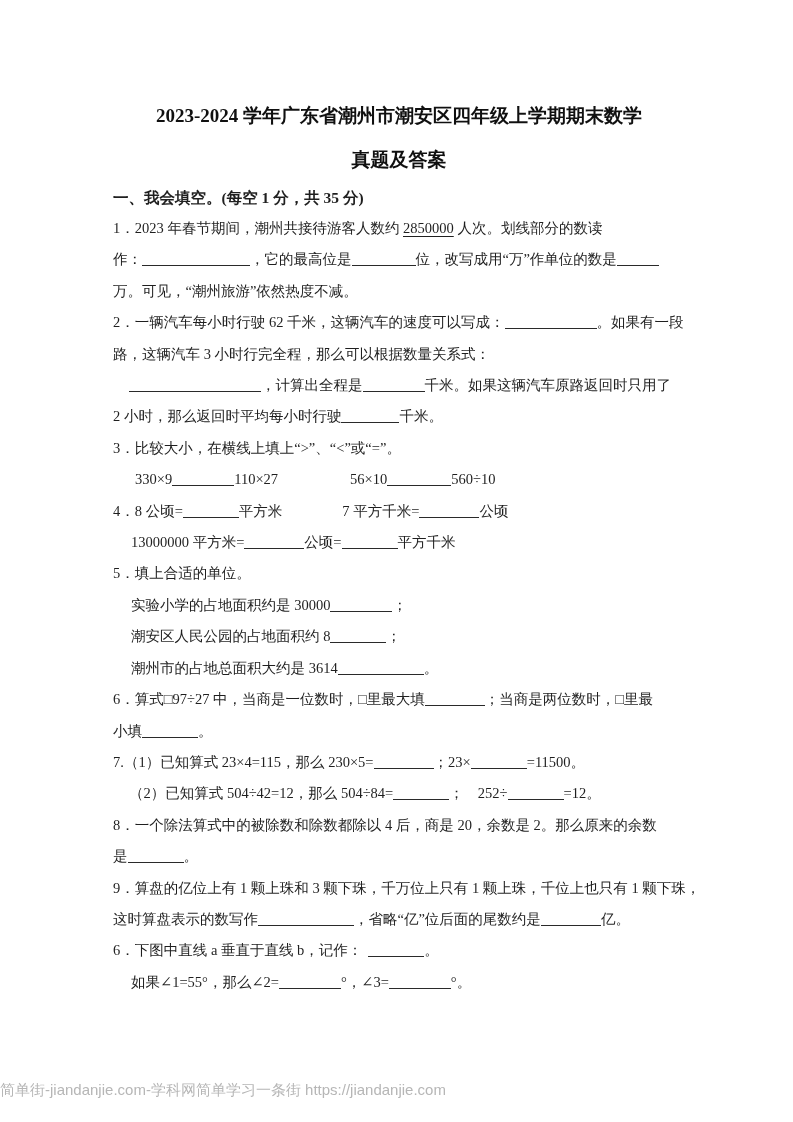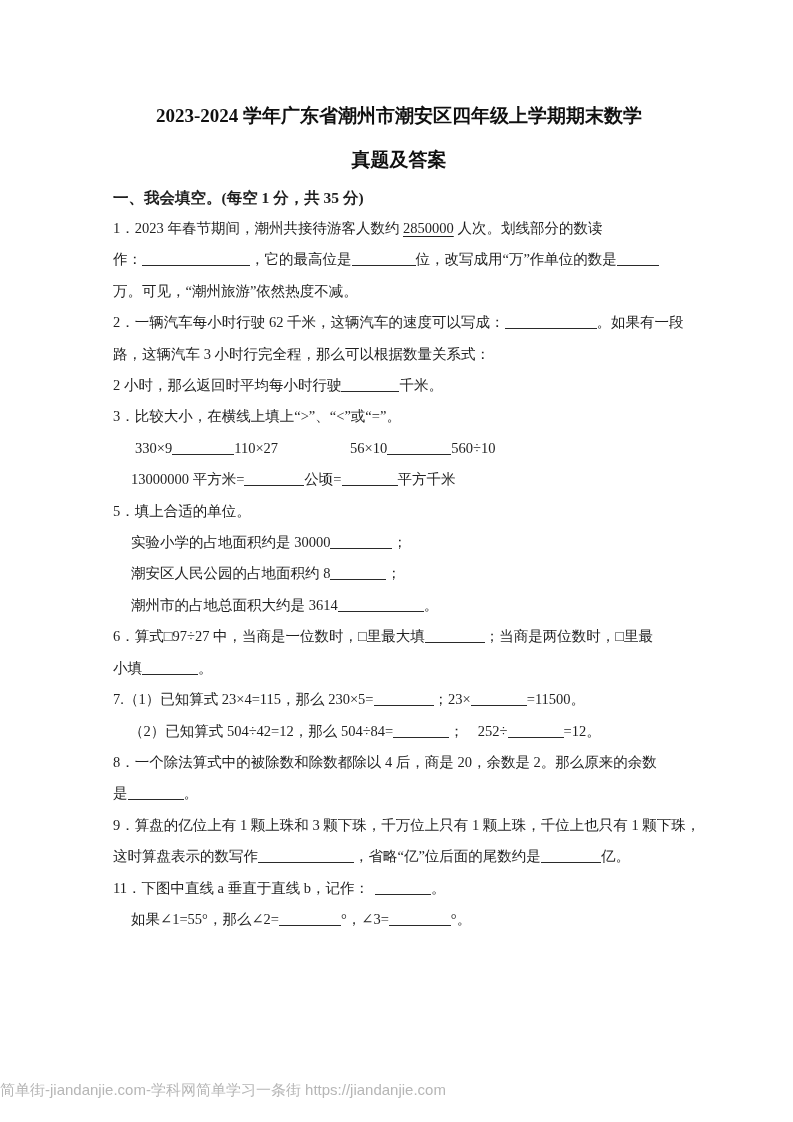--- a/index.html
+++ b/index.html
@@ -67,34 +67,36 @@
       <div class="title-line">2023-2024 学年广东省潮州市潮安区四年级上学期期末数学</div>
       <div class="title-line">真题及答案</div>
     </div>
     <div class="section-heading">一、我会填空。(每空 1 分，共 35 分)</div>
     <div class="questions">
         <div class="line"><span>1．2023 年春节期间，潮州共接待游客人数约 </span><span class="uline">2850000</span><span> 人次。划线部分的数读</span></div>
         <div class="line"><span>作：</span><span class="blank" style="width: 108px;"></span><span>，它的最高位是</span><span class="blank" style="width: 64px;"></span><span>位，改写成用“万”作单位的数是</span><span class="blank" style="width: 42px;"></span></div>
         <div class="line"><span>万。可见，“潮州旅游”依然热度不减。</span></div>
         <div class="line"><span>2．一辆汽车每小时行驶 62 千米，这辆汽车的速度可以写成：</span><span class="blank" style="width: 92px;"></span><span>。如果有一段</span></div>
         <div class="line"><span>路，这辆汽车 3 小时行完全程，那么可以根据数量关系式：</span></div>
+        <div class="line"><span class="gap" style="width: 16px;"></span><span class="blank" style="width: 132px;"></span><span>，计算出全程是</span><span class="blank" style="width: 62px;"></span><span>千米。如果这辆汽车原路返回时只用了</span></div>
         <div class="line"><span>2 小时，那么返回时平均每小时行驶</span><span class="blank" style="width: 58px;"></span><span>千米。</span></div>
         <div class="line"><span>3．比较大小，在横线上填上“&gt;”、“&lt;”或“=”。</span></div>
         <div class="line"><span class="gap" style="width: 22px;"></span><span>330×9</span><span class="blank" style="width: 62px;"></span><span>110×27</span><span class="gap" style="width: 72px;"></span><span>56×10</span><span class="blank" style="width: 64px;"></span><span>560÷10</span></div>
+        <div class="line"><span>4．8 公顷=</span><span class="blank" style="width: 56px;"></span><span>平方米</span><span class="gap" style="width: 60px;"></span><span>7 平方千米=</span><span class="blank" style="width: 60px;"></span><span>公顷</span></div>
         <div class="line"><span class="gap" style="width: 18px;"></span><span>13000000 平方米=</span><span class="blank" style="width: 60px;"></span><span>公顷=</span><span class="blank" style="width: 56px;"></span><span>平方千米</span></div>
         <div class="line"><span>5．填上合适的单位。</span></div>
         <div class="line"><span class="gap" style="width: 18px;"></span><span>实验小学的占地面积约是 30000</span><span class="blank" style="width: 62px;"></span><span>；</span></div>
         <div class="line"><span class="gap" style="width: 18px;"></span><span>潮安区人民公园的占地面积约 8</span><span class="blank" style="width: 56px;"></span><span>；</span></div>
         <div class="line"><span class="gap" style="width: 18px;"></span><span>潮州市的占地总面积大约是 3614</span><span class="blank" style="width: 86px;"></span><span>。</span></div>
         <div class="line"><span>6．算式□97÷27 中，当商是一位数时，□里最大填</span><span class="blank" style="width: 60px;"></span><span>；当商是两位数时，□里最</span></div>
         <div class="line"><span>小填</span><span class="blank" style="width: 56px;"></span><span>。</span></div>
         <div class="line"><span>7.（1）已知算式 23×4=115，那么 230×5=</span><span class="blank" style="width: 60px;"></span><span>；23×</span><span class="blank" style="width: 56px;"></span><span>=11500。</span></div>
         <div class="line"><span class="gap" style="width: 16px;"></span><span>（2）已知算式 504÷42=12，那么 504÷84=</span><span class="blank" style="width: 56px;"></span><span>；</span><span class="gap" style="width: 14px;"></span><span>252÷</span><span class="blank" style="width: 56px;"></span><span>=12。</span></div>
         <div class="line"><span>8．一个除法算式中的被除数和除数都除以 4 后，商是 20，余数是 2。那么原来的余数</span></div>
         <div class="line"><span>是</span><span class="blank" style="width: 56px;"></span><span>。</span></div>
         <div class="line"><span>9．算盘的亿位上有 1 颗上珠和 3 颗下珠，千万位上只有 1 颗上珠，千位上也只有 1 颗下珠，</span></div>
         <div class="line"><span>这时算盘表示的数写作</span><span class="blank" style="width: 96px;"></span><span>，省略“亿”位后面的尾数约是</span><span class="blank" style="width: 60px;"></span><span>亿。</span></div>
-        <div class="line"><span>11．下图中直线 a 垂直于直线 b，记作：</span><span class="gap" style="width: 6px;"></span><span class="blank" style="width: 56px;"></span><span>。</span></div>
+        <div class="line"><span>6．下图中直线 a 垂直于直线 b，记作：</span><span class="gap" style="width: 6px;"></span><span class="blank" style="width: 56px;"></span><span>。</span></div>
         <div class="line"><span class="gap" style="width: 18px;"></span><span>如果∠1=55°，那么∠2=</span><span class="blank" style="width: 62px;"></span><span>°，∠3=</span><span class="blank" style="width: 62px;"></span><span>°。</span></div>
       </div>
   </div>
   <div class="footer">简单街-jiandanjie.com-学科网简单学习一条街 https://jiandanjie.com</div>
 </div>
 
 </body></html>

